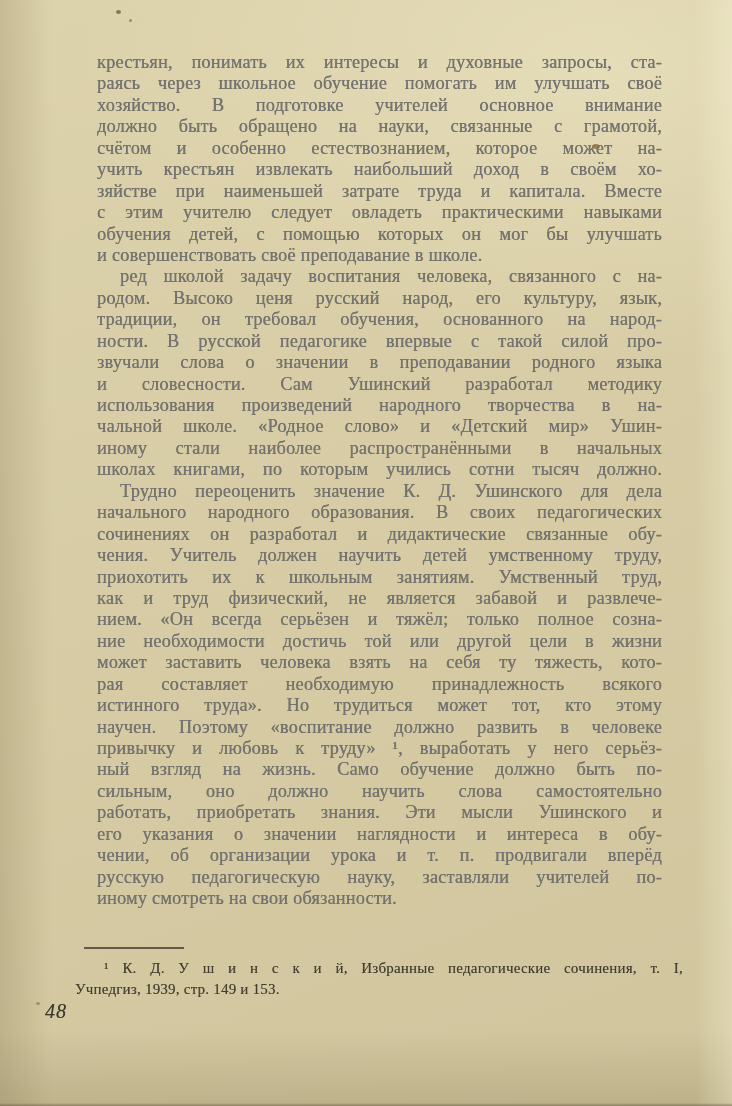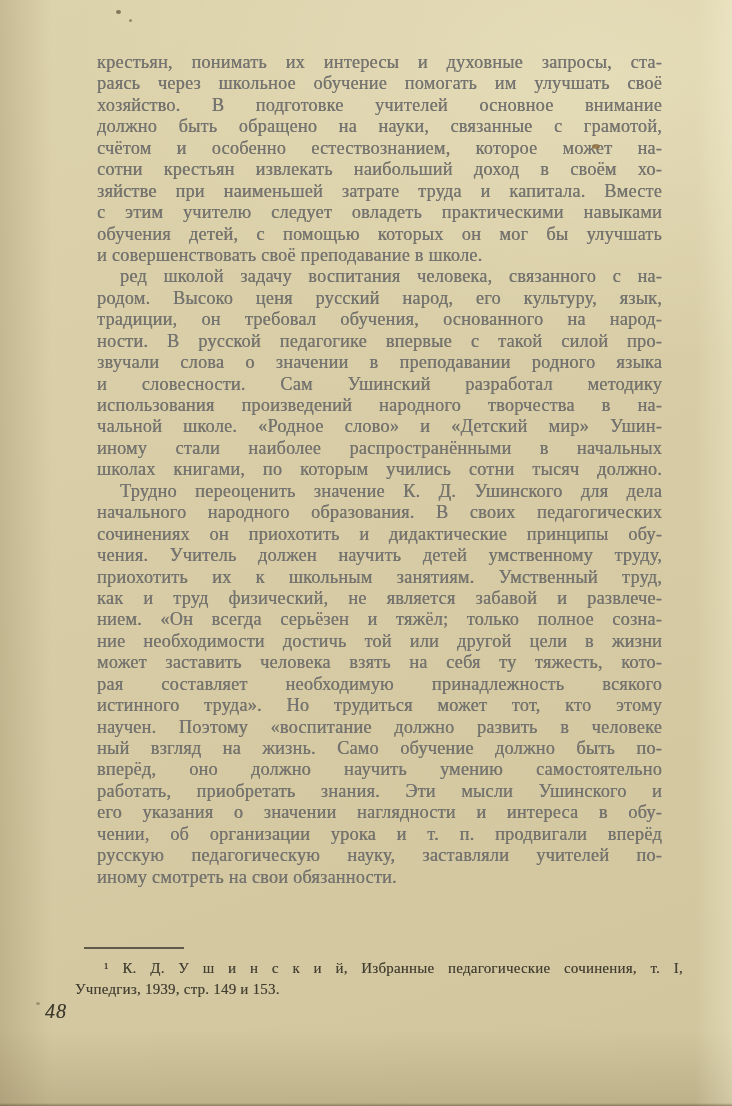--- a/index.html
+++ b/index.html
@@ -97,53 +97,54 @@
 
 <div class="page">
 
   <div class="text-block">
       <div class="paragraph ragged-end">
         <div class="line">крестьян, понимать их интересы и духовные запросы, ста-</div>
         <div class="line">раясь через школьное обучение помогать им улучшать своё</div>
         <div class="line">хозяйство. В подготовке учителей основное внимание</div>
         <div class="line">должно быть обращено на науки, связанные с грамотой,</div>
         <div class="line">счётом и особенно естествознанием, которое может на-</div>
-        <div class="line">сотни крестьян извлекать наибольший доход в своём хо-</div>
+        <div class="line">учить крестьян извлекать наибольший доход в своём хо-</div>
         <div class="line">зяйстве при наименьшей затрате труда и капитала. Вместе</div>
         <div class="line">с этим учителю следует овладеть практическими навыками</div>
         <div class="line">обучения детей, с помощью которых он мог бы улучшать</div>
         <div class="line last">и совершенствовать своё преподавание в школе.</div>
       </div>
       <div class="paragraph indent">
         <div class="line">ред школой задачу воспитания человека, связанного с на-</div>
         <div class="line">родом. Высоко ценя русский народ, его культуру, язык,</div>
         <div class="line">традиции, он требовал обучения, основанного на народ-</div>
         <div class="line">ности. В русской педагогике впервые с такой силой про-</div>
         <div class="line">звучали слова о значении в преподавании родного языка</div>
         <div class="line">и словесности. Сам Ушинский разработал методику</div>
         <div class="line">использования произведений народного творчества в на-</div>
         <div class="line">чальной школе. «Родное слово» и «Детский мир» Ушин-</div>
         <div class="line">иному стали наиболее распространёнными в начальных</div>
         <div class="line last">школах книгами, по которым учились сотни тысяч должно.</div>
       </div>
       <div class="paragraph indent ragged-end">
         <div class="line">Трудно переоценить значение К. Д. Ушинского для дела</div>
         <div class="line">начального народного образования. В своих педагогических</div>
-        <div class="line">сочинениях он приохотить и дидактические принципы обу-</div>
+        <div class="line">сочинениях он разработал и дидактические связанные обу-</div>
         <div class="line">чения. Учитель должен научить детей умственному труду,</div>
         <div class="line">приохотить их к школьным занятиям. Умственный труд,</div>
         <div class="line">как и труд физический, не является забавой и развлече-</div>
         <div class="line">нием. «Он всегда серьёзен и тяжёл; только полное созна-</div>
         <div class="line">ние необходимости достичь той или другой цели в жизни</div>
         <div class="line">может заставить человека взять на себя ту тяжесть, кото-</div>
         <div class="line">рая составляет необходимую принадлежность всякого</div>
         <div class="line">истинного труда». Но трудиться может тот, кто этому</div>
         <div class="line">научен. Поэтому «воспитание должно развить в человеке</div>
+        <div class="line">привычку и любовь к труду» ¹, выработать у него серьёз-</div>
         <div class="line">ный взгляд на жизнь. Само обучение должно быть по-</div>
-        <div class="line">вперёд, оно должно научить умению самостоятельно</div>
+        <div class="line">сильным, оно должно научить слова самостоятельно</div>
         <div class="line">работать, приобретать знания. Эти мысли Ушинского и</div>
         <div class="line">его указания о значении наглядности и интереса в обу-</div>
         <div class="line">чении, об организации урока и т. п. продвигали вперёд</div>
         <div class="line">русскую педагогическую науку, заставляли учителей по-</div>
         <div class="line last">иному смотреть на свои обязанности.</div>
       </div>
     </div>
 
   <div class="footnote-divider"></div>
 

